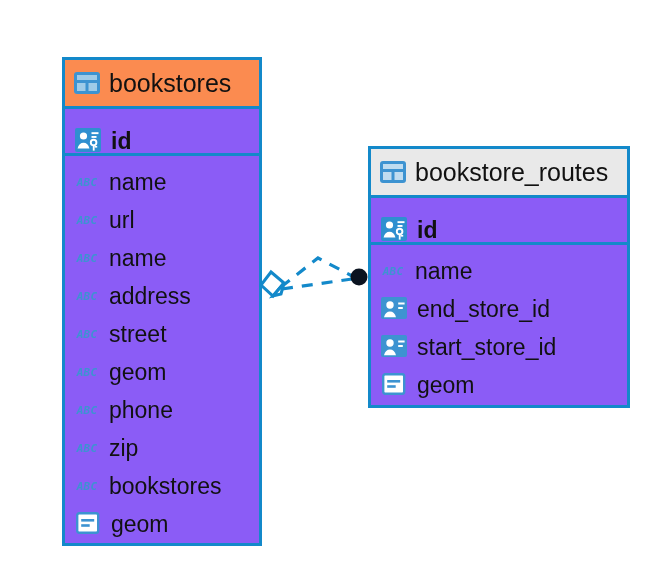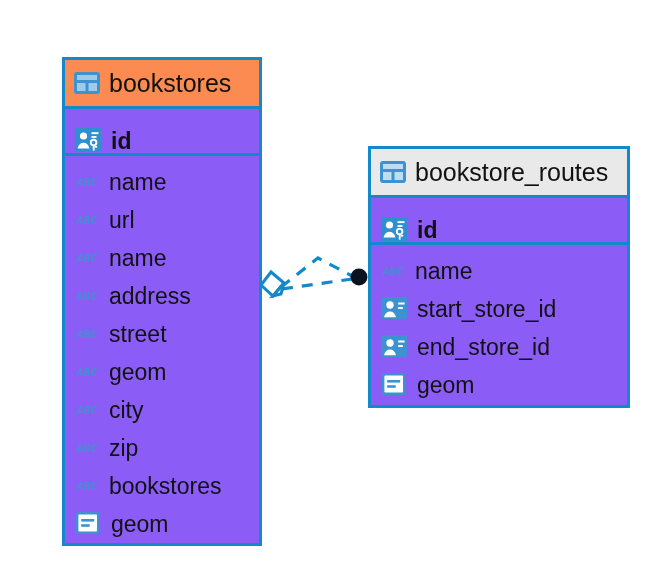--- a/index.html
+++ b/index.html
@@ -192,21 +192,21 @@
         </span>
         <span class="field-label">geom</span>
       </div>
 
       <div class="field-row">
         <span class="field-icon small">
           <svg viewBox="0 0 24 24" width="24" height="24" aria-hidden="true">
             <text x="12" y="16" text-anchor="middle" font-family="'DejaVu Sans Mono',monospace" font-size="11" font-weight="bold" fill="#3d93d1" letter-spacing="0.2">ABC</text>
           </svg>
         </span>
-        <span class="field-label">city</span>
+        <span class="field-label">phone</span>
       </div>
 
       <div class="field-row">
         <span class="field-icon small">
           <svg viewBox="0 0 24 24" width="24" height="24" aria-hidden="true">
             <text x="12" y="16" text-anchor="middle" font-family="'DejaVu Sans Mono',monospace" font-size="11" font-weight="bold" fill="#3d93d1" letter-spacing="0.2">ABC</text>
           </svg>
         </span>
         <span class="field-label">zip</span>
       </div>
@@ -279,34 +279,34 @@
       <div class="field-row">
         <span class="field-icon">
           <svg viewBox="0 0 26 26" width="26" height="26" aria-hidden="true">
             <rect x="0" y="2" width="26" height="22" rx="2" ry="2" fill="#3d93d1"></rect>
             <circle cx="9" cy="10" r="3.7" fill="#ffffff"></circle>
             <path d="M3 22.2c0.8-3.9 3.2-5.8 6-5.8s5.2 1.9 6 5.8z" fill="#ffffff"></path>
             <rect x="17.2" y="7.5" width="6.4" height="2" fill="#ffffff"></rect>
             <rect x="17.2" y="12.0" width="4.6" height="2" fill="#ffffff"></rect>
           </svg>
         </span>
-        <span class="field-label">start_store_id</span>
+        <span class="field-label">end_store_id</span>
       </div>
 
       <div class="field-row">
         <span class="field-icon">
           <svg viewBox="0 0 26 26" width="26" height="26" aria-hidden="true">
             <rect x="0" y="2" width="26" height="22" rx="2" ry="2" fill="#3d93d1"></rect>
             <circle cx="9" cy="10" r="3.7" fill="#ffffff"></circle>
             <path d="M3 22.2c0.8-3.9 3.2-5.8 6-5.8s5.2 1.9 6 5.8z" fill="#ffffff"></path>
             <rect x="17.2" y="7.5" width="6.4" height="2" fill="#ffffff"></rect>
             <rect x="17.2" y="12.0" width="4.6" height="2" fill="#ffffff"></rect>
           </svg>
         </span>
-        <span class="field-label">end_store_id</span>
+        <span class="field-label">start_store_id</span>
       </div>
 
       <div class="field-row">
         <span class="field-icon">
           <svg viewBox="0 0 26 26" width="26" height="26" aria-hidden="true">
             <rect x="2.2" y="3.2" width="21" height="19.6" rx="2" ry="2" fill="#ffffff" stroke="#3d93d1" stroke-width="2.4"></rect>
             <rect x="6.2" y="9.0" width="13" height="2.6" fill="#3d93d1"></rect>
             <rect x="6.2" y="14.2" width="8.5" height="2.6" fill="#3d93d1"></rect>
           </svg>
         </span>

